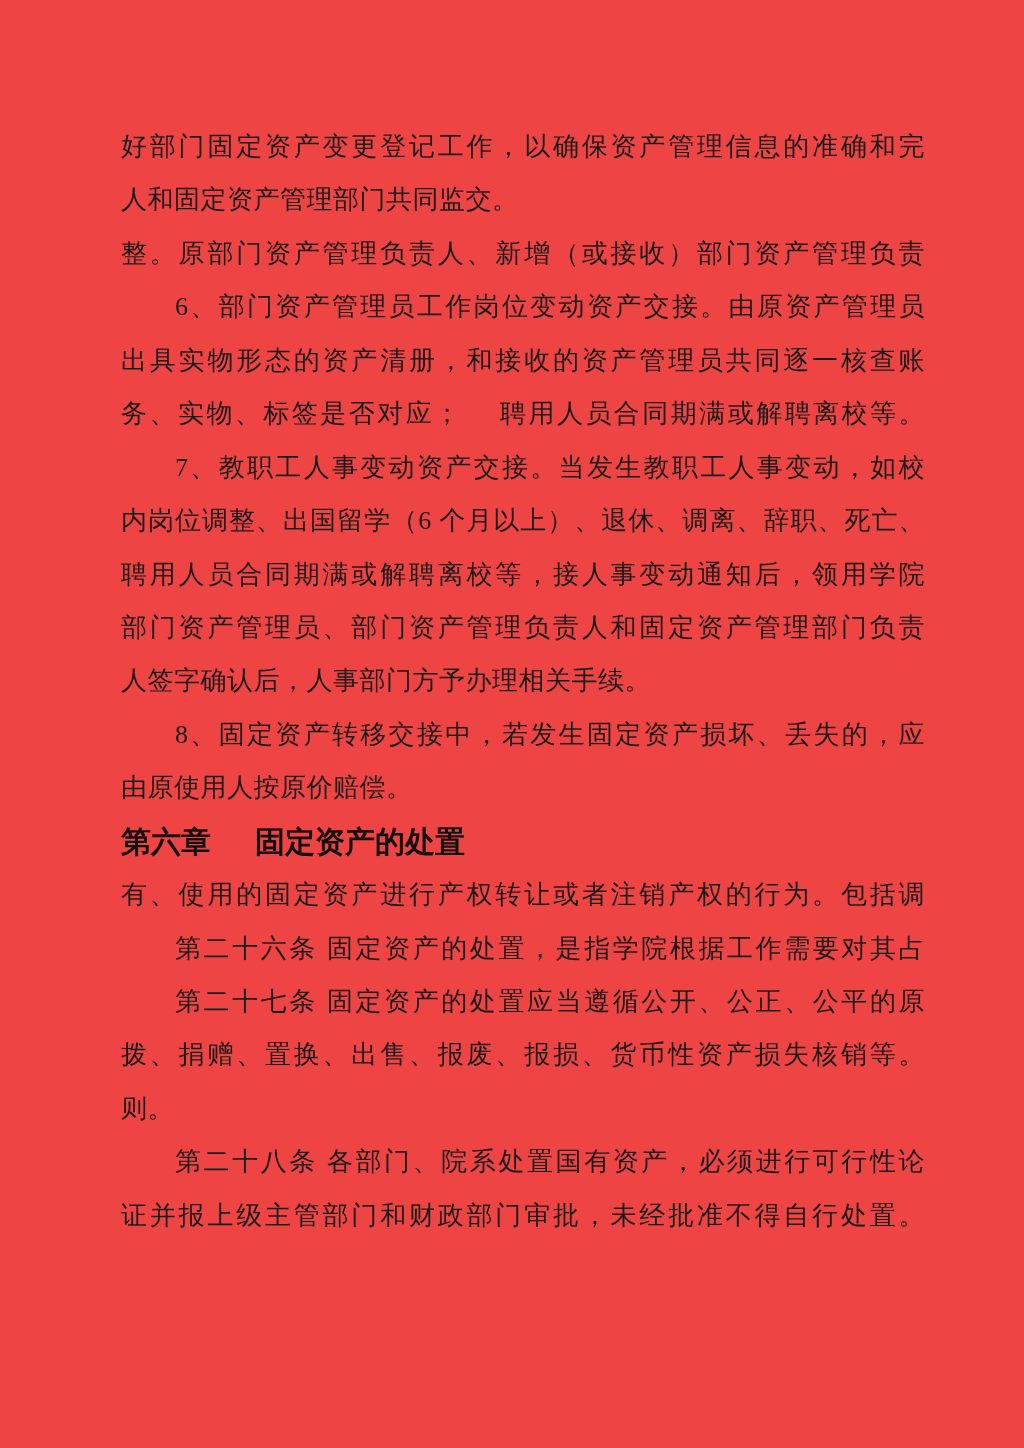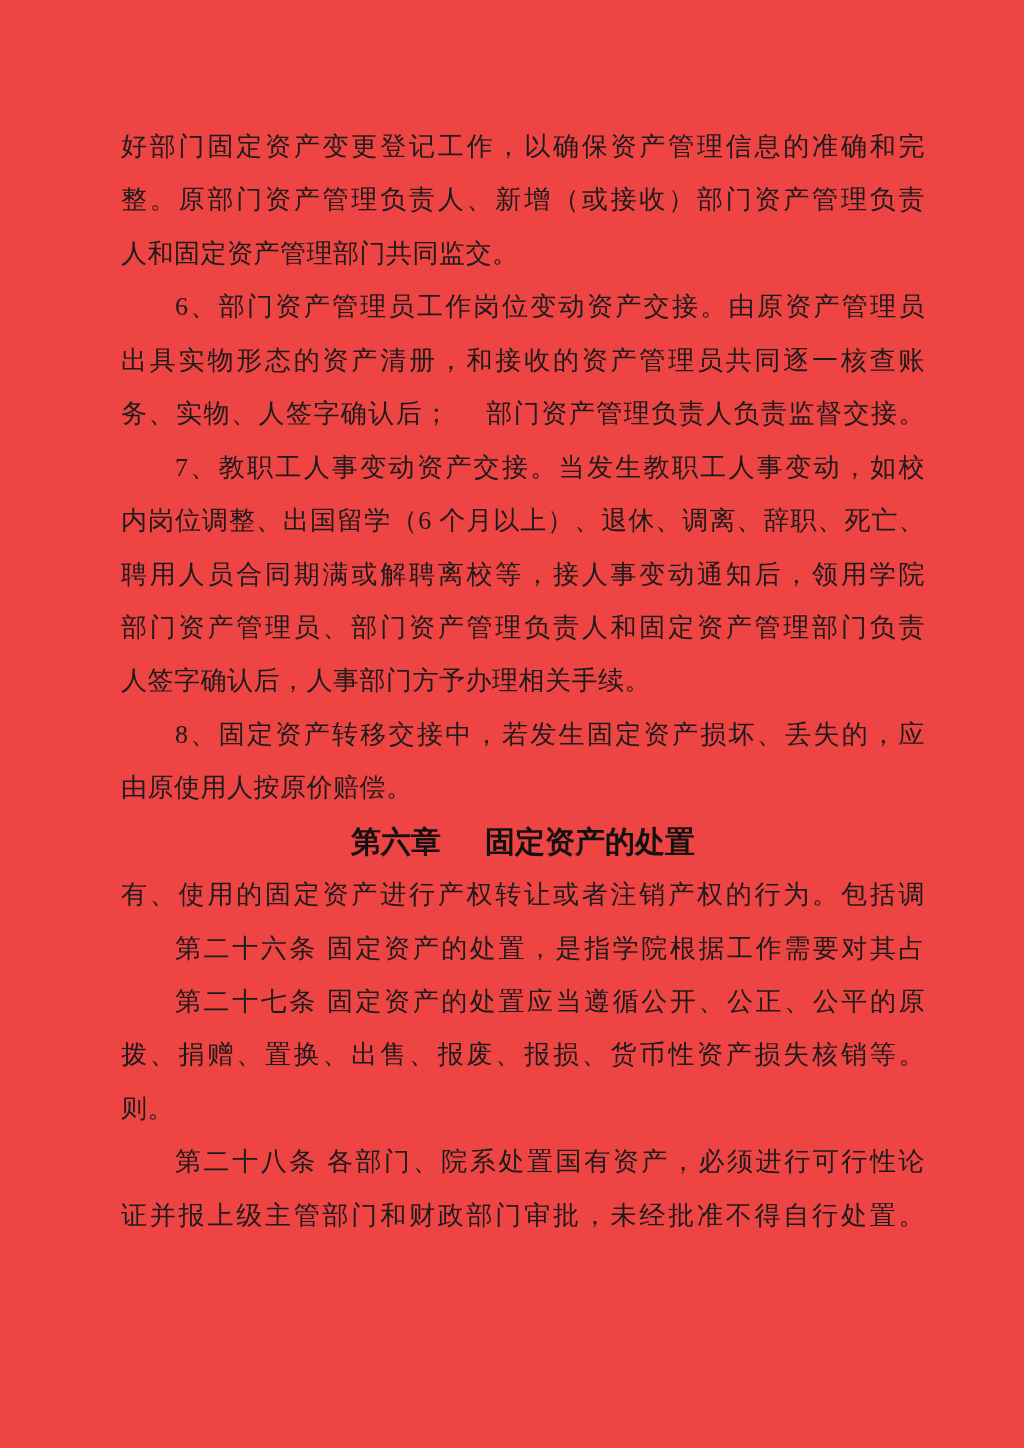--- a/index.html
+++ b/index.html
@@ -31,42 +31,41 @@
     text-align: justify;
     text-align-last: justify;
     text-justify: inter-character;
   }
   .line.indent {
     text-indent: 54px;
   }
   .heading {
     height: 53.45px;
     line-height: 53.45px;
-    text-align: center;
     font-family: "Liberation Sans", "DejaVu Sans", sans-serif;
     font-weight: 700;
     font-size: 30px;
     color: #111111;
   }
   .heading .gap {
     display: inline-block;
     width: 44px;
   }
 </style>
 </head>
 <body>
 
 <div class="page">
   <div class="content" id="content">
       <div class="line fill">好部门固定资产变更登记工作，以确保资产管理信息的准确和完</div>
+      <div class="line">人和固定资产管理部门共同监交。</div>
       <div class="line fill">整。原部门资产管理负责人、新增（或接收）部门资产管理负责</div>
-      <div class="line">人和固定资产管理部门共同监交。</div>
       <div class="line fill indent">6、部门资产管理员工作岗位变动资产交接。由原资产管理员</div>
       <div class="line fill">出具实物形态的资产清册，和接收的资产管理员共同逐一核查账</div>
-      <div class="line fill">务、实物、人签字确认后；　 部门资产管理负责人负责监督交接。</div>
+      <div class="line fill">务、实物、标签是否对应；　 聘用人员合同期满或解聘离校等。</div>
       <div class="line fill indent">7、教职工人事变动资产交接。当发生教职工人事变动，如校</div>
       <div class="line fill">内岗位调整、出国留学（6 个月以上）、退休、调离、辞职、死亡、</div>
       <div class="line fill">聘用人员合同期满或解聘离校等，接人事变动通知后，领用学院</div>
       <div class="line fill">部门资产管理员、部门资产管理负责人和固定资产管理部门负责</div>
       <div class="line">人签字确认后，人事部门方予办理相关手续。</div>
       <div class="line fill indent">8、固定资产转移交接中，若发生固定资产损坏、丢失的，应</div>
       <div class="line">由原使用人按原价赔偿。</div>
       <div class="heading"><span>第六章</span><span class="gap"></span><span>固定资产的处置</span></div>
       <div class="line fill">有、使用的固定资产进行产权转让或者注销产权的行为。包括调</div>
       <div class="line fill indent">第二十六条 固定资产的处置，是指学院根据工作需要对其占</div>

